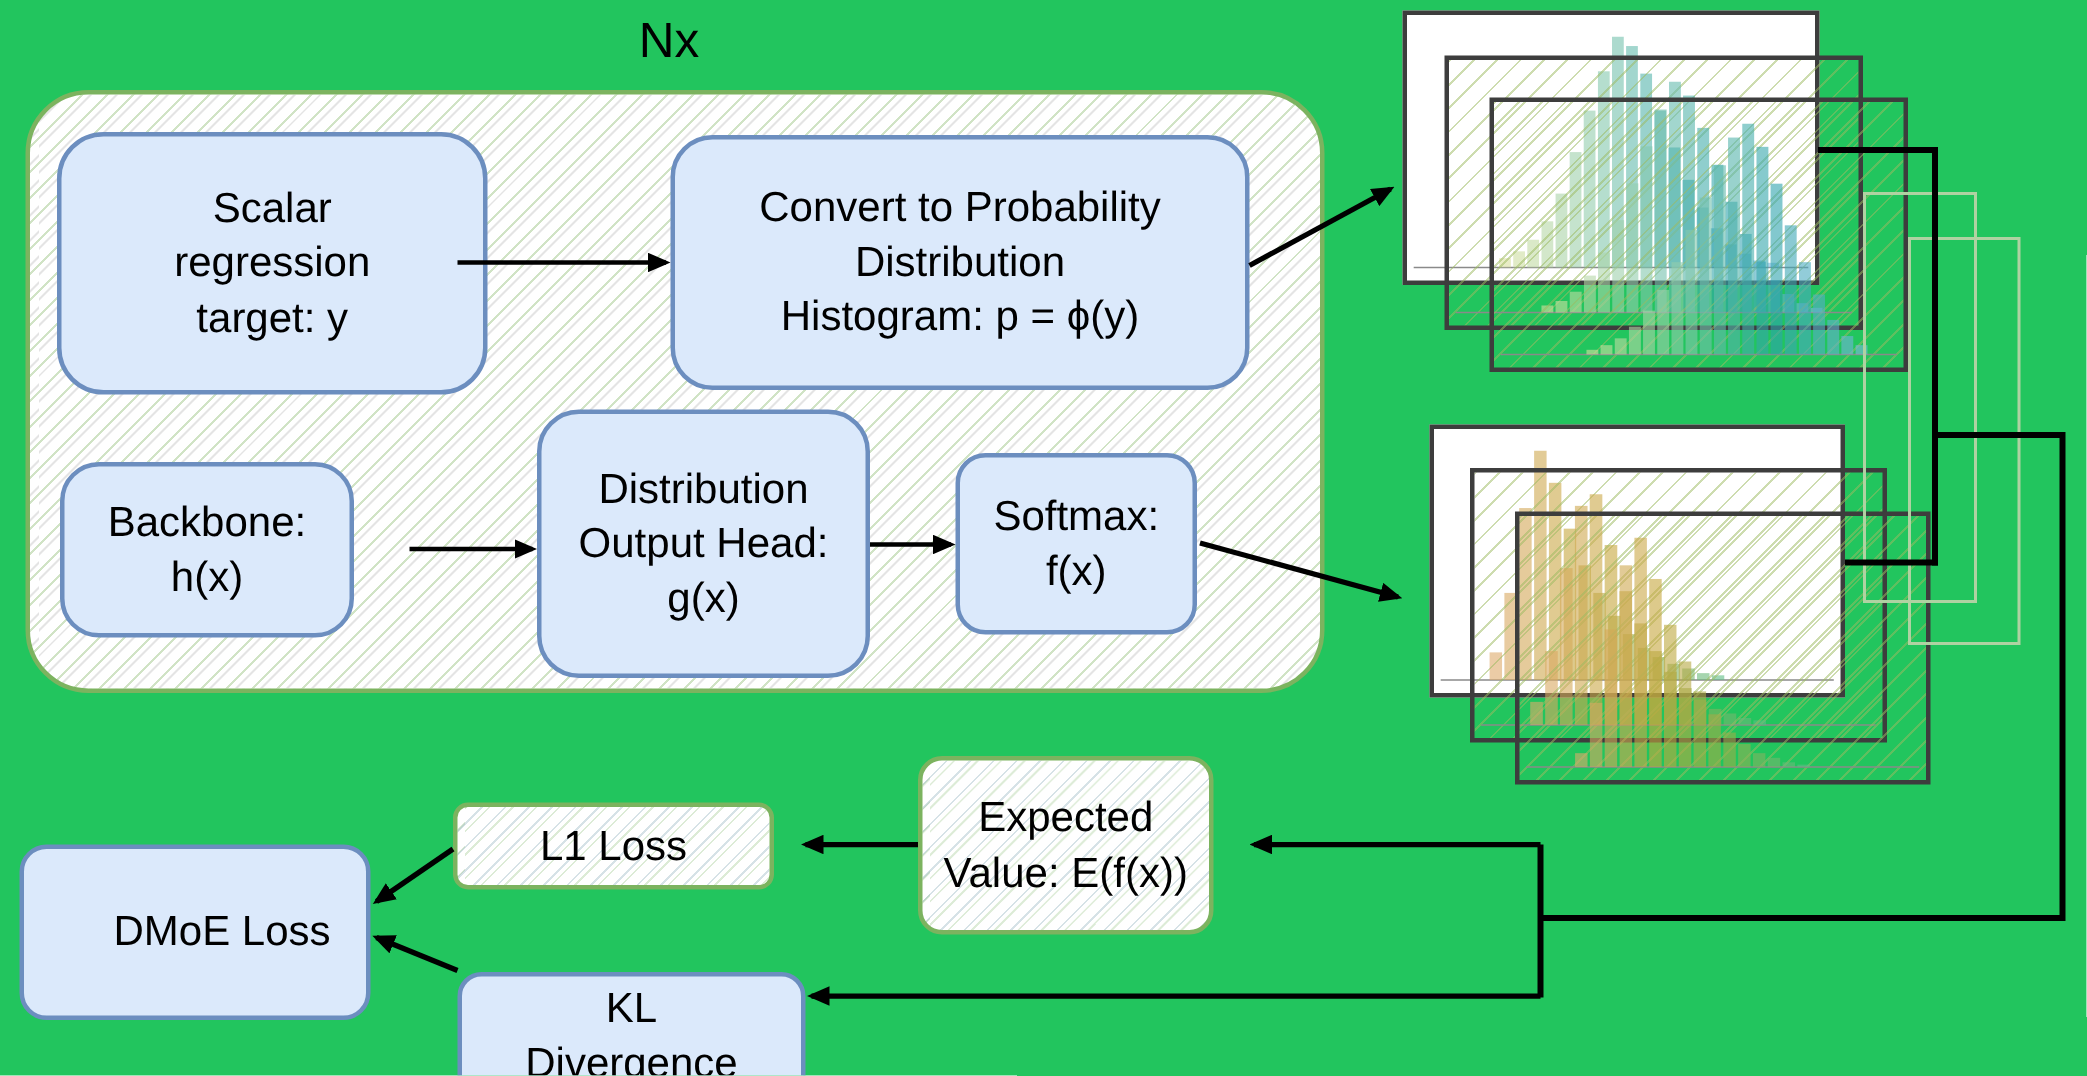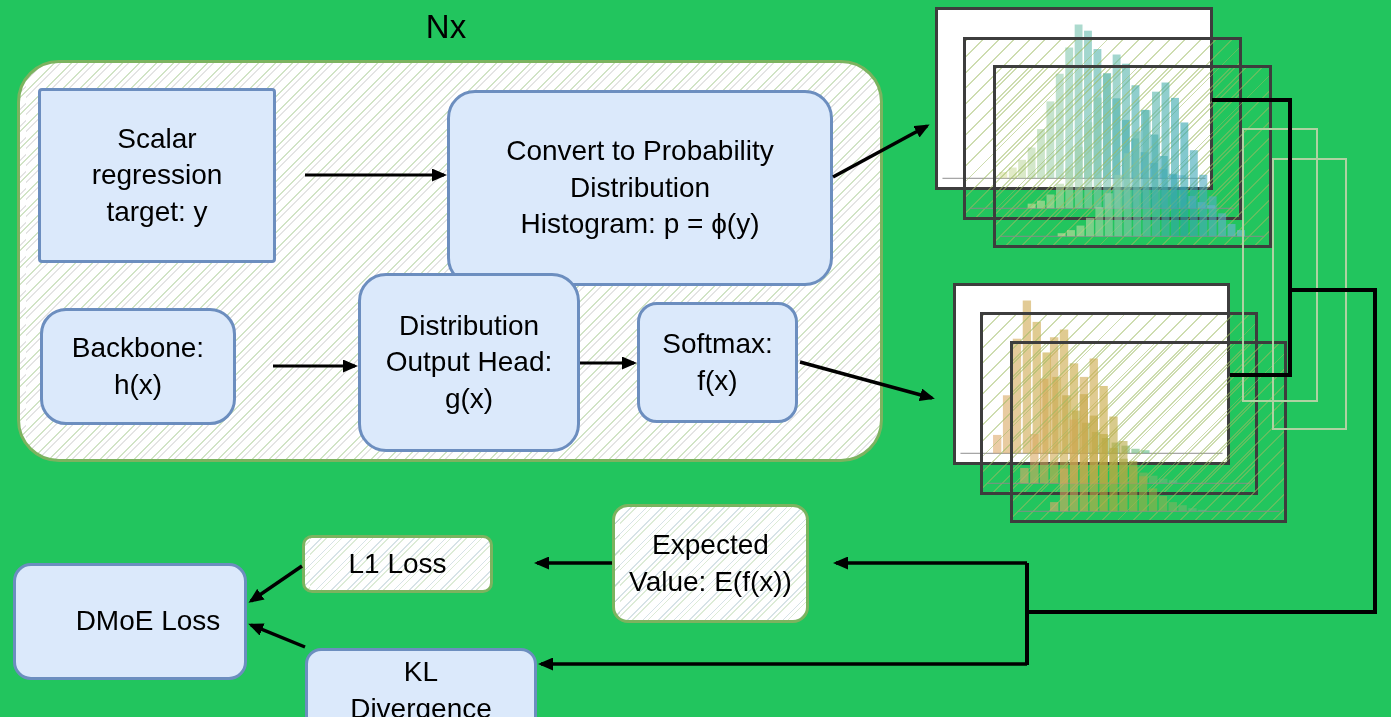--- a/index.html
+++ b/index.html
@@ -50,27 +50,27 @@
 </style>
 </head>
 <body>
 
 <div class="canvas">
 
   <div class="nx-label">Nx</div>
 
   <div class="group"></div>
 
-  <div class="node blue" style="left:38px;top:88px;width:238px;height:175px;border-radius:4px;">
+  <div class="node blue" style="left:38px;top:88px;width:287px;height:175px;border-radius:31px;">
     <span>Scalar
 regression
 target: y</span>
   </div>
 
-  <div class="node blue" style="left:447px;top:90px;width:386px;height:196px;border-radius:28px;">
+  <div class="node blue" style="left:447px;top:90px;width:386px;height:170px;border-radius:28px;">
     <span>Convert to Probability
 Distribution
 Histogram: p = ϕ(y)</span>
   </div>
 
   <div class="node blue" style="left:40px;top:308px;width:196px;height:117px;border-radius:26px;text-align:center;">
     <span>Backbone:
 h(x)</span>
   </div>
 
@@ -83,21 +83,21 @@
   <div class="node blue" style="left:637px;top:302px;width:161px;height:121px;border-radius:20px;">
     <span>Softmax:
 f(x)</span>
   </div>
 
   <div class="node greenhatch" style="left:612px;top:504px;width:197px;height:119px;border-radius:16px;">
     <span>Expected
 Value: E(f(x))</span>
   </div>
 
-  <div class="node greenhatch" style="left:302px;top:535px;width:191px;height:58px;border-radius:10px;">
+  <div class="node greenhatch" style="left:302px;top:535px;width:214px;height:58px;border-radius:10px;">
     <span>L1 Loss</span>
   </div>
 
   <div class="node blue" style="left:305px;top:620px;width:232px;height:85px;border-radius:16px;margin-top:28px;">
     <span>KL
 Divergence</span>
   </div>
 
   <div class="node blue" style="left:13px;top:563px;width:234px;height:117px;border-radius:18px;padding-left:36px;">
     <span>DMoE Loss</span>

